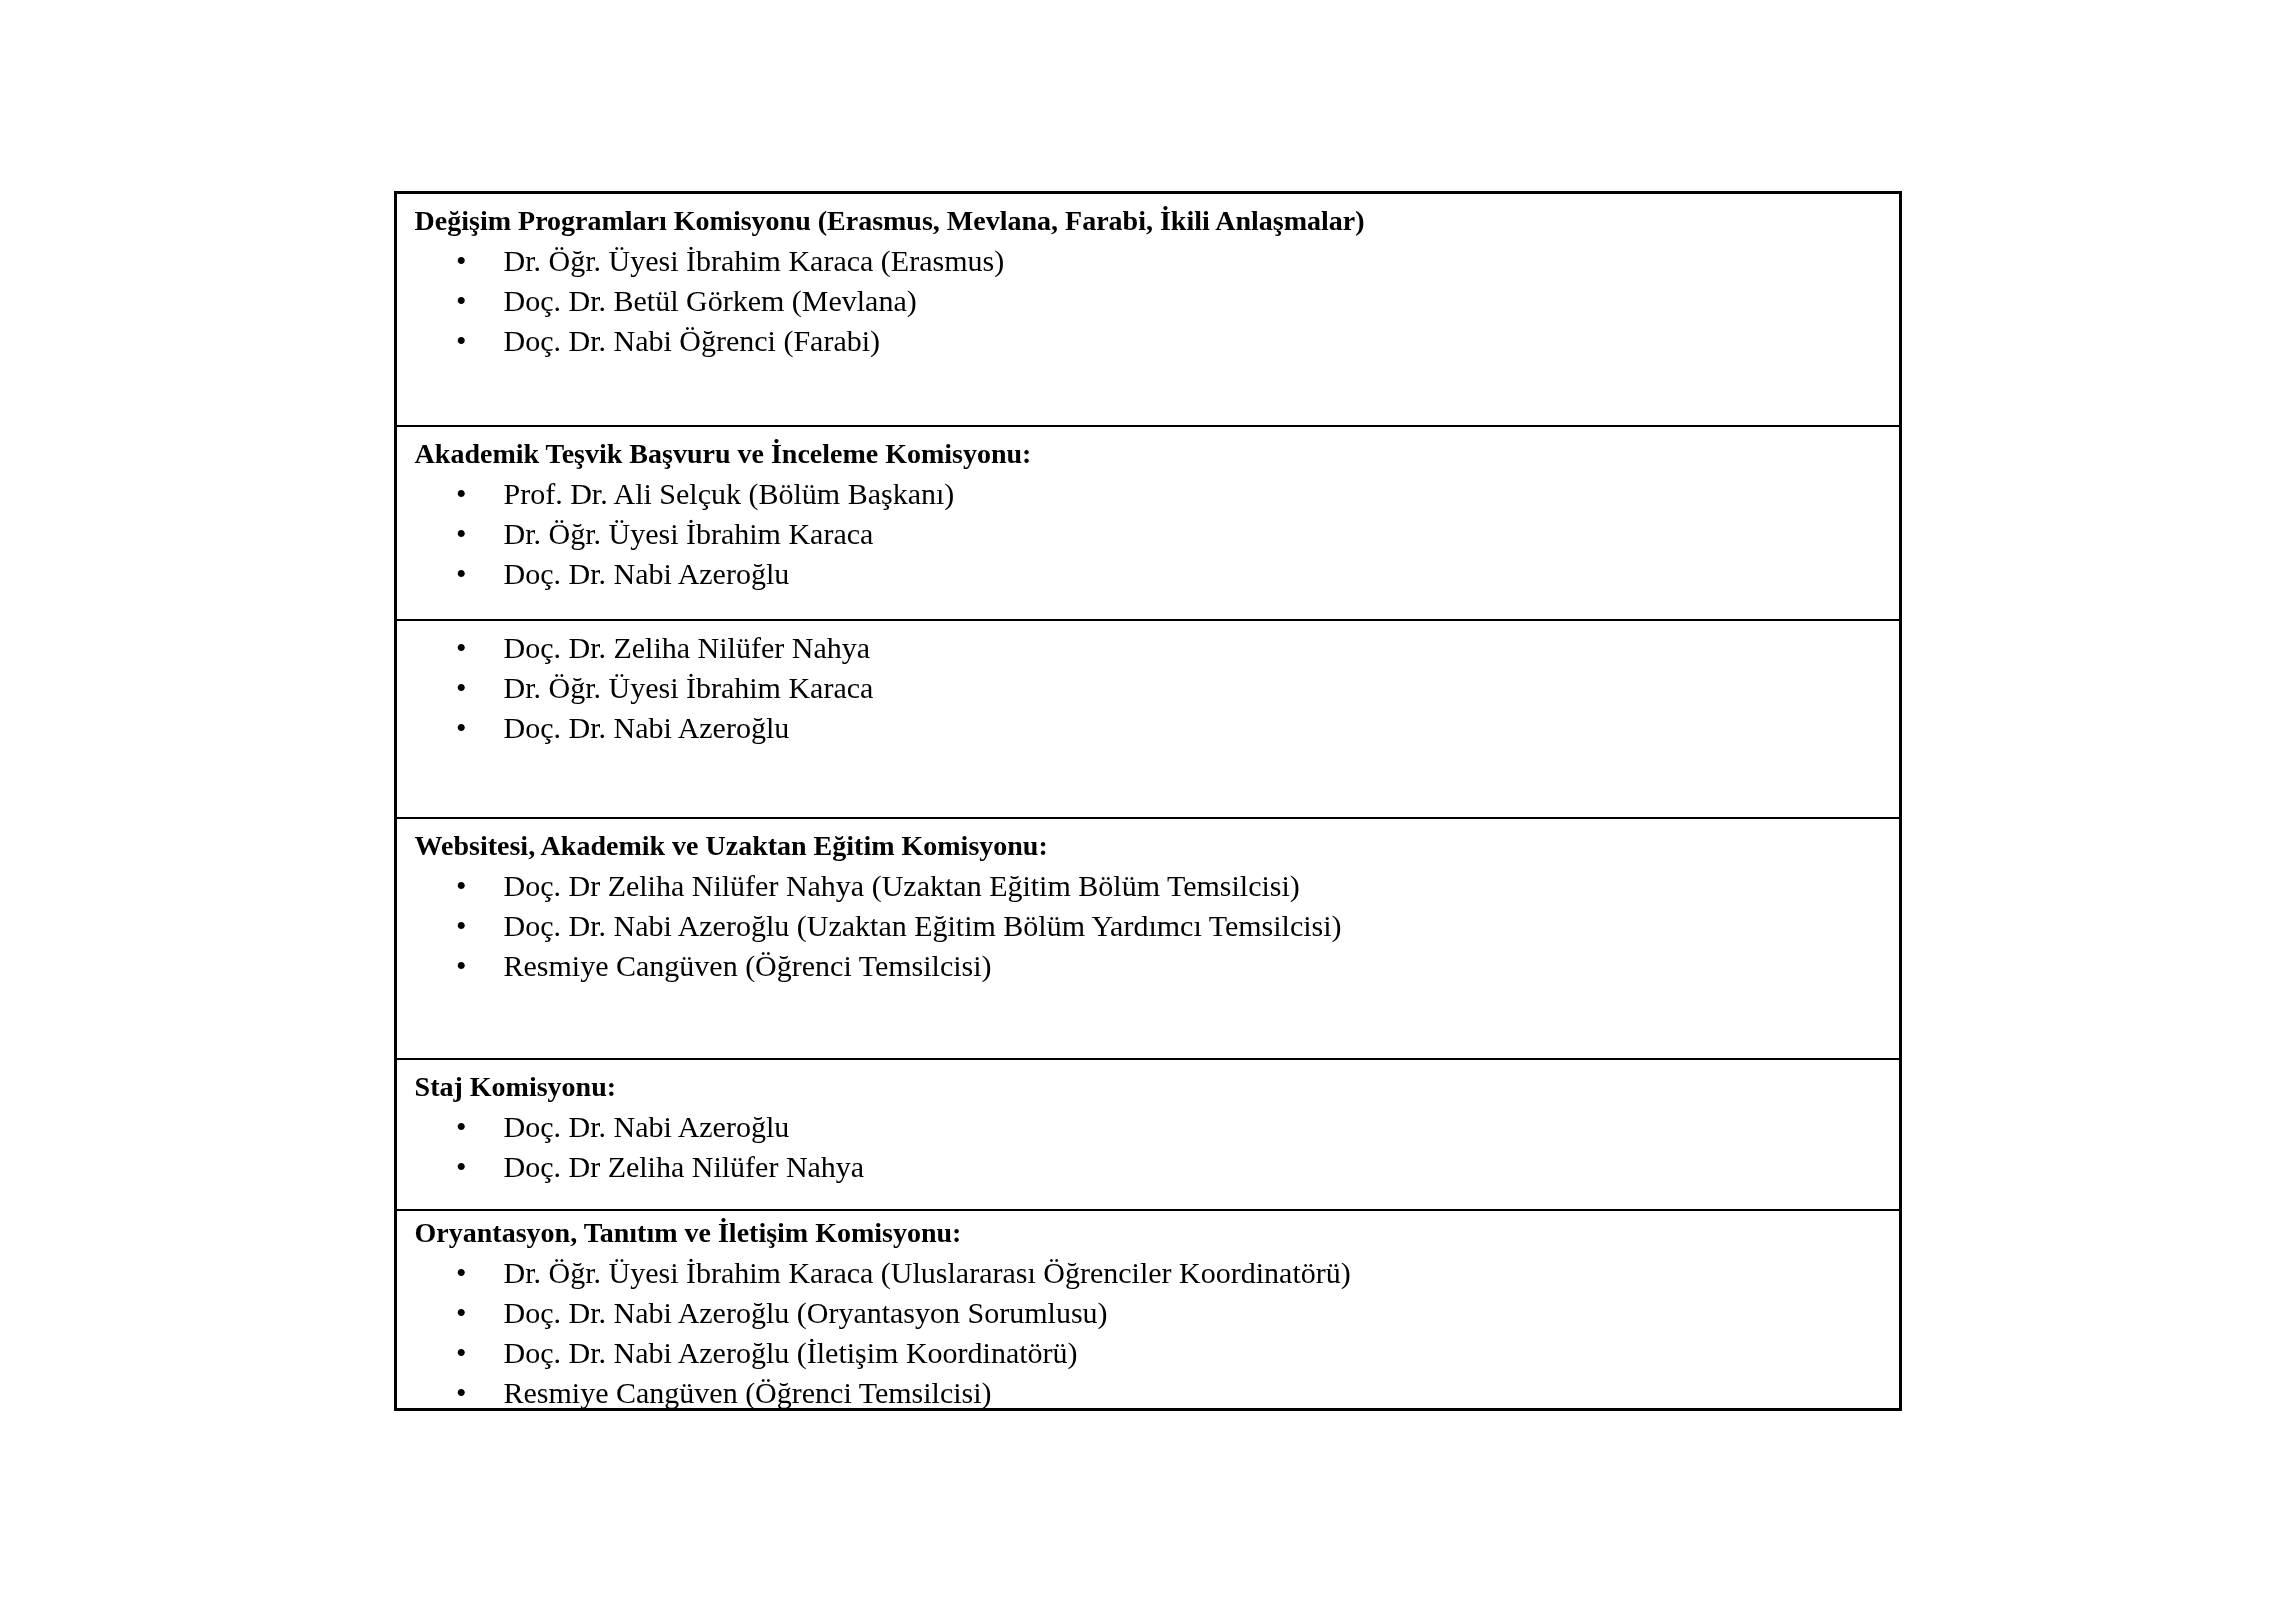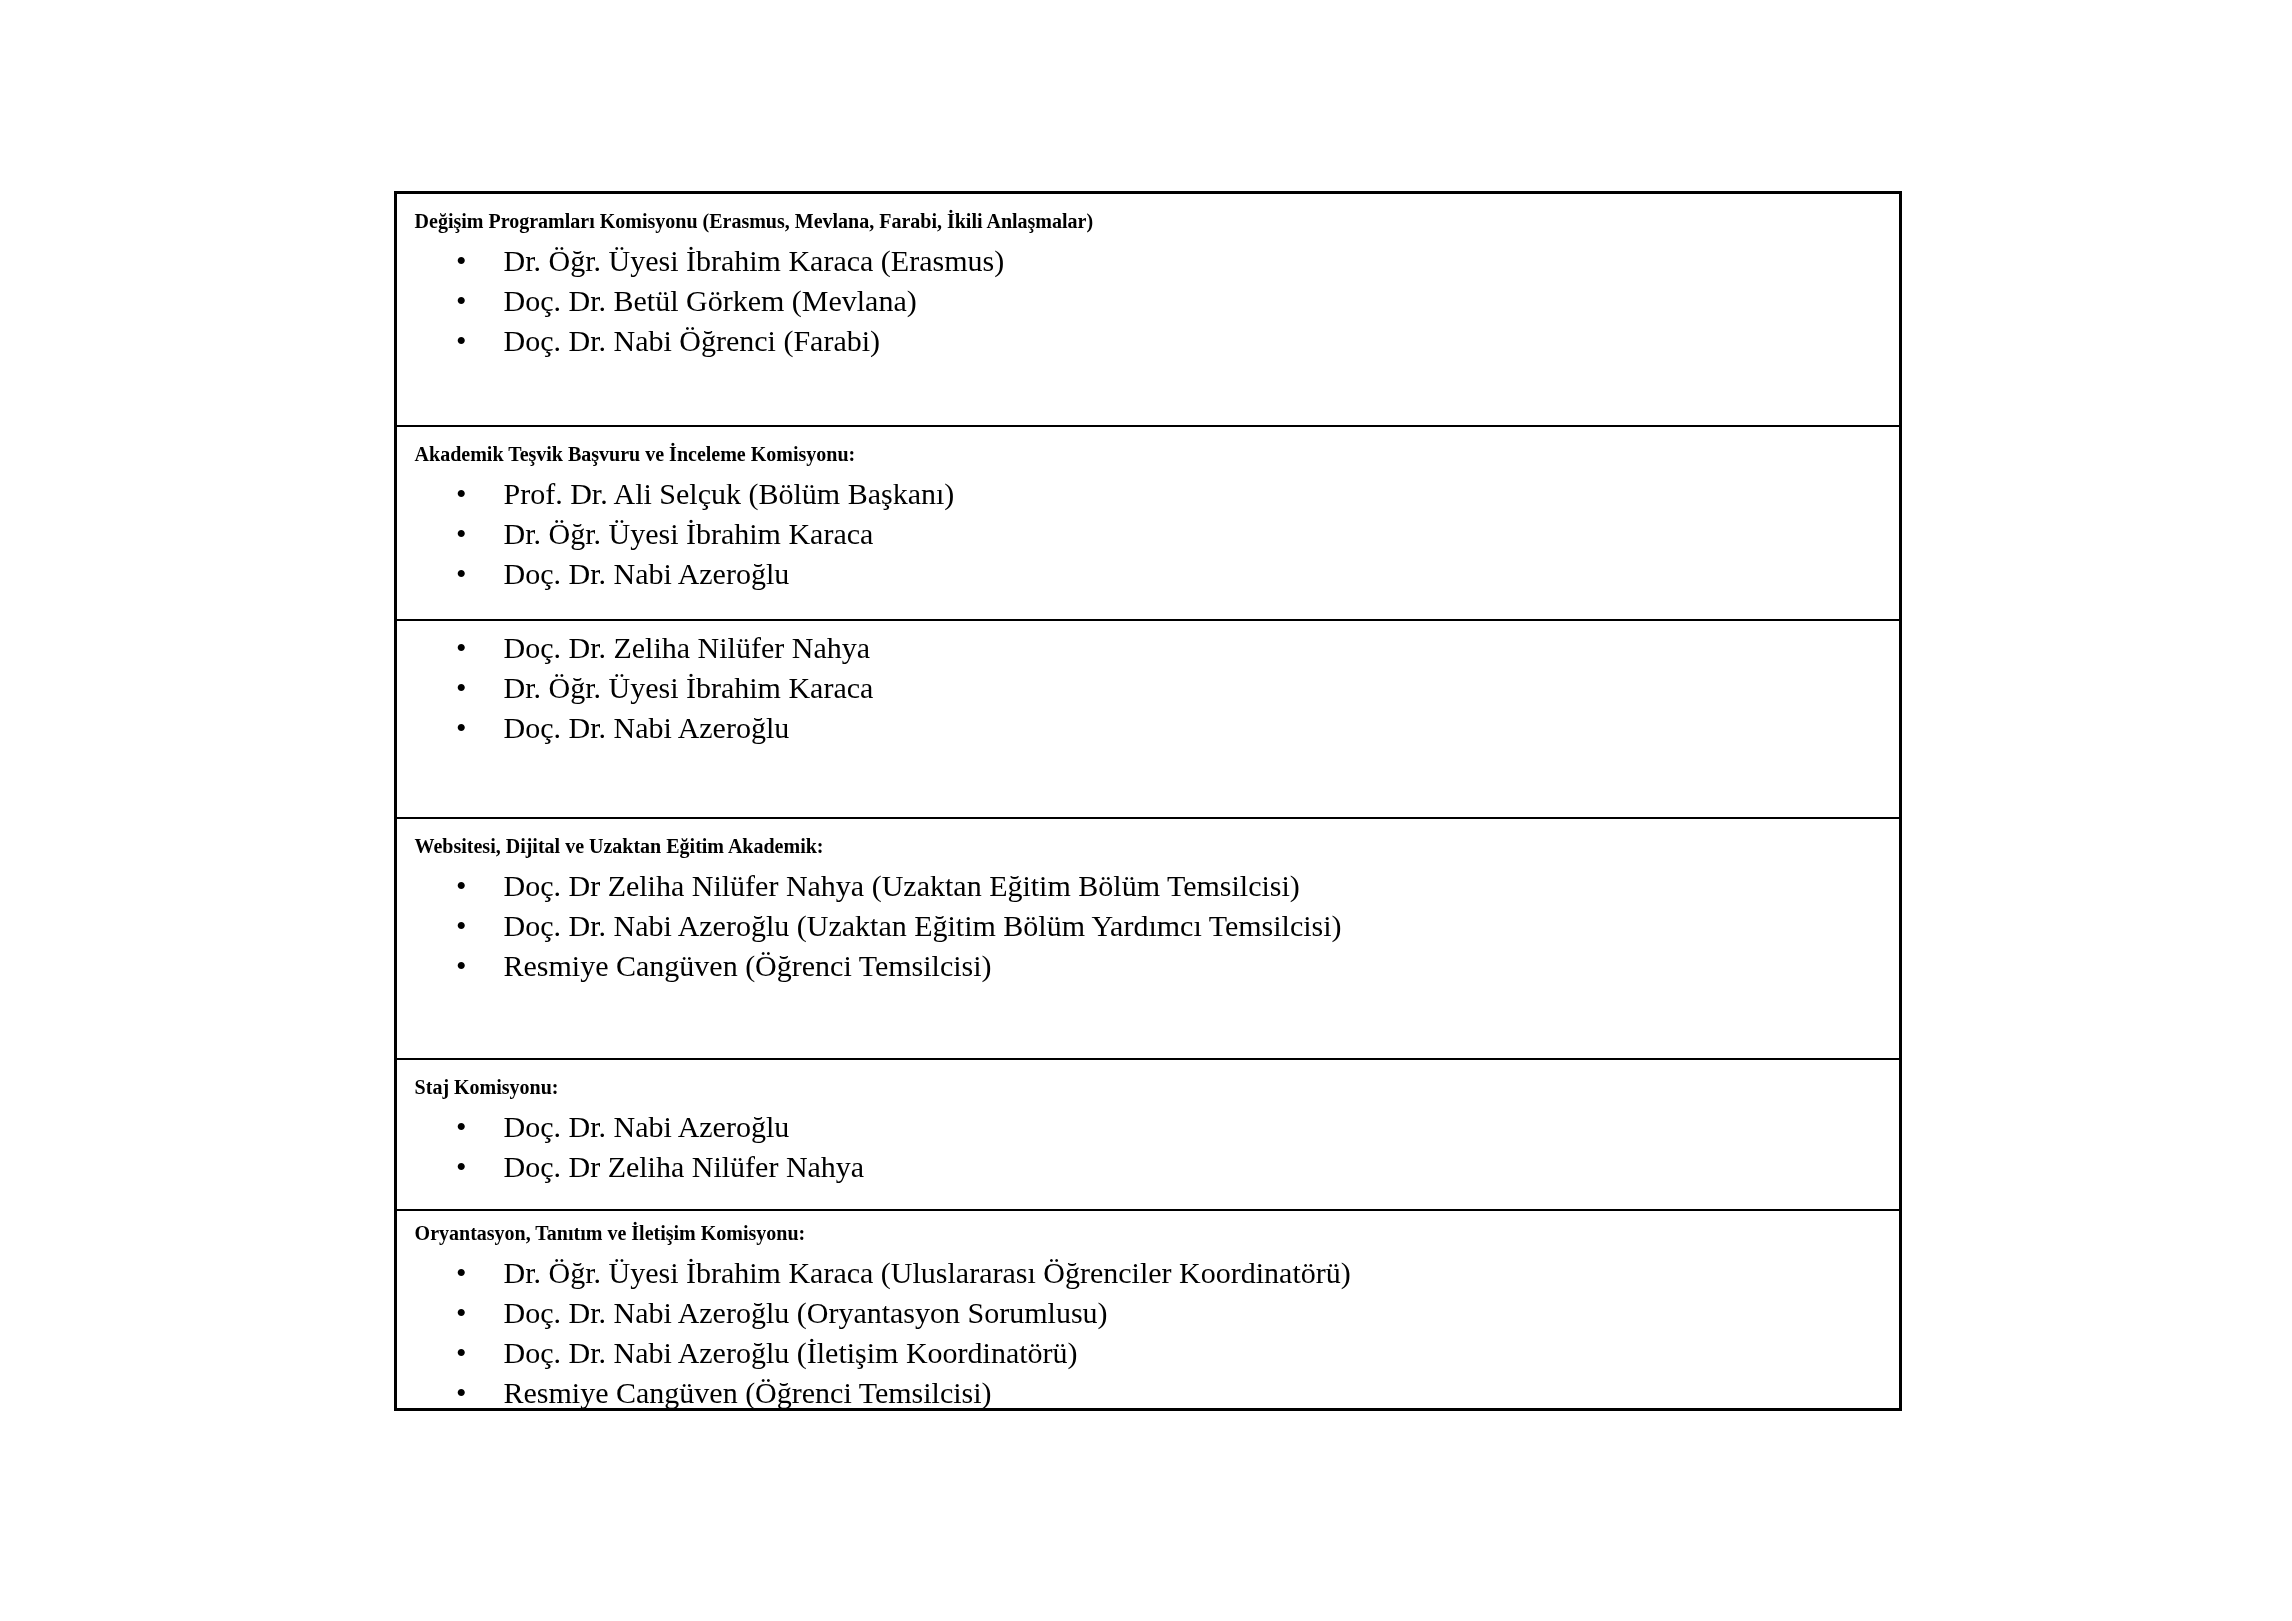--- a/index.html
+++ b/index.html
@@ -35,21 +35,21 @@
   }
   
   .section:nth-of-type(1) { height: 231px; }
   .section:nth-of-type(2) { height: 194px; }
   .section:nth-of-type(3) { height: 198px; }
   .section:nth-of-type(4) { height: 241px; }
   .section:nth-of-type(5) { height: 151px; }
   .section:nth-of-type(6) { height: 199px; padding-top: 2px; }
   .section-title {
     font-weight: bold;
-    font-size: 20px;
+    font-size: 28px;
     line-height: 40px;
     padding-left: 17.6px;
     white-space: nowrap;
   }
   .member {
     font-size: 30px;
     line-height: 40px;
     padding-left: 59px;
     white-space: nowrap;
   }
@@ -115,21 +115,21 @@
     <span class="member-text">Dr. Öğr. Üyesi İbrahim Karaca</span>
   </div>
 
   <div class="member">
     <span class="bullet">•</span>
     <span class="member-text">Doç. Dr. Nabi Azeroğlu</span>
   </div>
 </section>
 
   <section class="section">
-    <div class="section-title">Websitesi, Dijital ve Uzaktan Eğitim Akademik:</div>
+    <div class="section-title">Websitesi, Akademik ve Uzaktan Eğitim Komisyonu:</div>
 
   <div class="member">
     <span class="bullet">•</span>
     <span class="member-text">Doç. Dr Zeliha Nilüfer Nahya (Uzaktan Eğitim Bölüm Temsilcisi)</span>
   </div>
 
   <div class="member">
     <span class="bullet">•</span>
     <span class="member-text">Doç. Dr. Nabi Azeroğlu (Uzaktan Eğitim Bölüm Yardımcı Temsilcisi)</span>
   </div>

